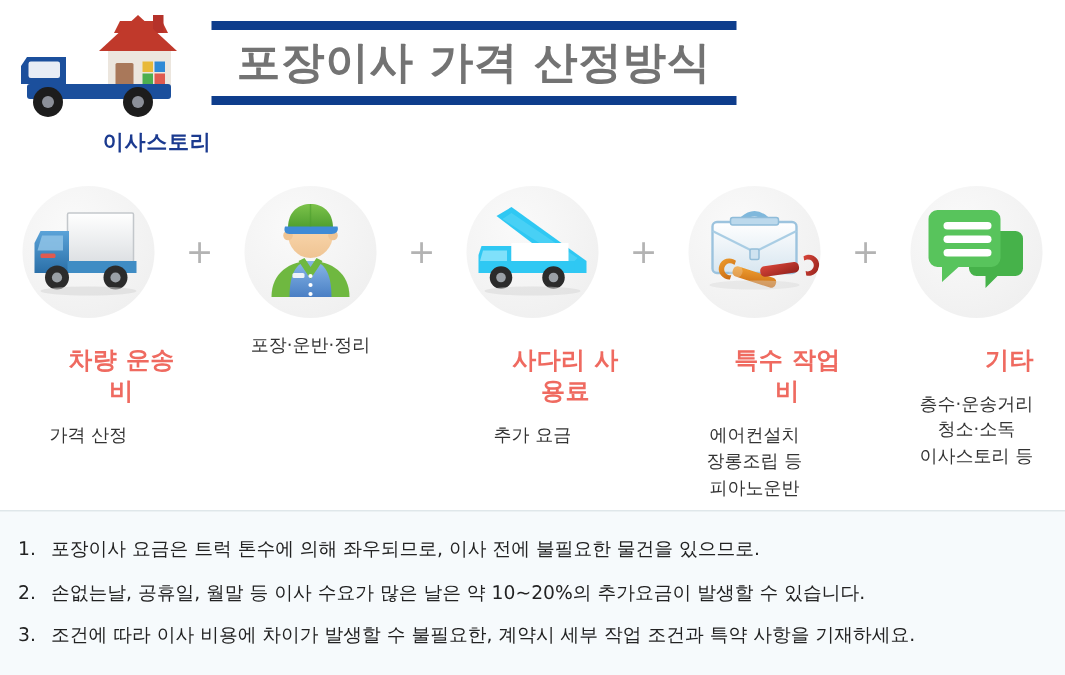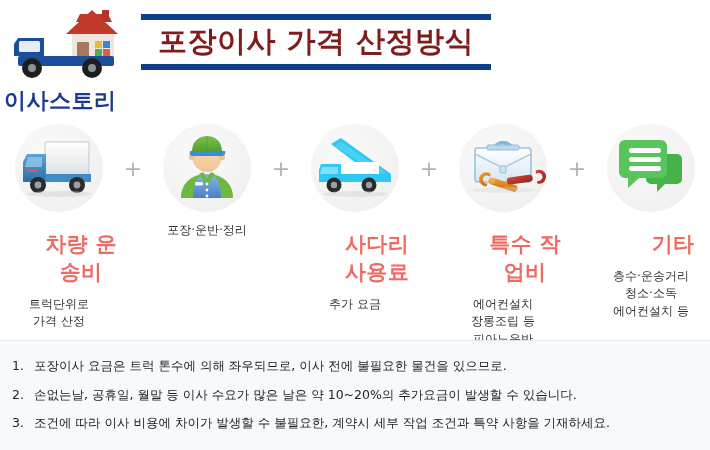--- a/index.html
+++ b/index.html
@@ -33,25 +33,25 @@
   }
   .logo-art {
     position: absolute;
     left: 0;
     top: 0;
     width: 125px;
     height: 80px;
   }
   .logo-text {
     position: absolute;
-    left: 0;
+    left: 12px;
     top: 78px;
     width: 125px;
-    text-align: left;
-    font-size: 22px;
+    text-align: right;
+    font-size: 14px;
     font-weight: bold;
     letter-spacing: 0.5px;
     color: #1b3a8f;
   }
 
   .title-block {
     margin-top: 14px;
     margin-left: 12px;
     flex: 0 0 auto;
     width: 350px;
@@ -60,21 +60,21 @@
     height: 6px;
     background: #0e3d8c;
     width: 100%;
   }
   .title-bar.bottom {
     margin-top: 3px;
   }
   .title-text {
     font-size: 29px;
     font-weight: bold;
-    color: #7f1d1d;
+    color: #737373;
     text-align: center;
     line-height: 1.25;
     padding: 3px 0 2px 0;
     letter-spacing: 0.5px;
   }
 
   
   .cost-row {
     display: flex;
     align-items: flex-start;
@@ -96,21 +96,21 @@
     position: relative;
     overflow: hidden;
   }
   .icon-circle svg {
     position: absolute;
     left: 0;
     top: 0;
   }
   .cost-label {
     margin-top: 18px;
-    font-size: 21px;
+    font-size: 16px;
     font-weight: bold;
     color: #ef6a60;
     letter-spacing: 0.3px;
     padding-left: 44px;
   }
   .cost-desc {
     margin-top: 10px;
     font-size: 12px;
     color: #333333;
     line-height: 1.45;
@@ -223,21 +223,20 @@
         <rect x="12" y="45" width="10" height="3" rx="1" fill="#e05a4f"></rect>
         <circle cx="23" cy="61" r="8" fill="#2b2b2b"></circle>
         <circle cx="23" cy="61" r="3.4" fill="#9aa0a6"></circle>
         <circle cx="62" cy="61" r="8" fill="#2b2b2b"></circle>
         <circle cx="62" cy="61" r="3.4" fill="#9aa0a6"></circle>
         <ellipse cx="44" cy="70" rx="32" ry="3" fill="#d6d6d6" opacity="0.55"></ellipse>
       </svg>
     </div>
     <div class="cost-label">차량 운송비</div>
     <div class="cost-desc">
-      <div>트럭단위로</div>
       <div>가격 산정</div>
     </div>
   </div>
 
   <div class="plus">+</div>
 
   <div class="cost-col">
     <div class="icon-circle">
       <svg width="88" height="88" viewBox="0 0 88 88" xmlns="http://www.w3.org/2000/svg">
         <defs>
@@ -369,21 +368,21 @@
 
         <rect x="22" y="24" width="32" height="5" rx="2.5" fill="#ffffff"></rect>
         <rect x="22" y="33" width="32" height="5" rx="2.5" fill="#ffffff"></rect>
         <rect x="22" y="42" width="32" height="5" rx="2.5" fill="#ffffff"></rect>
       </svg>
     </div>
     <div class="cost-label">기타</div>
     <div class="cost-desc">
       <div>층수·운송거리</div>
       <div>청소·소독</div>
-      <div>에어컨설치 등</div>
+      <div>이사스토리 등</div>
     </div>
   </div>
 
 </div>
 
 <div class="notes">
   <div class="note">
     <span class="note-num">1.</span>
     <span class="note-text">포장이사 요금은 트럭 톤수에 의해 좌우되므로, 이사 전에 불필요한 물건을 있으므로.</span>
   </div>

